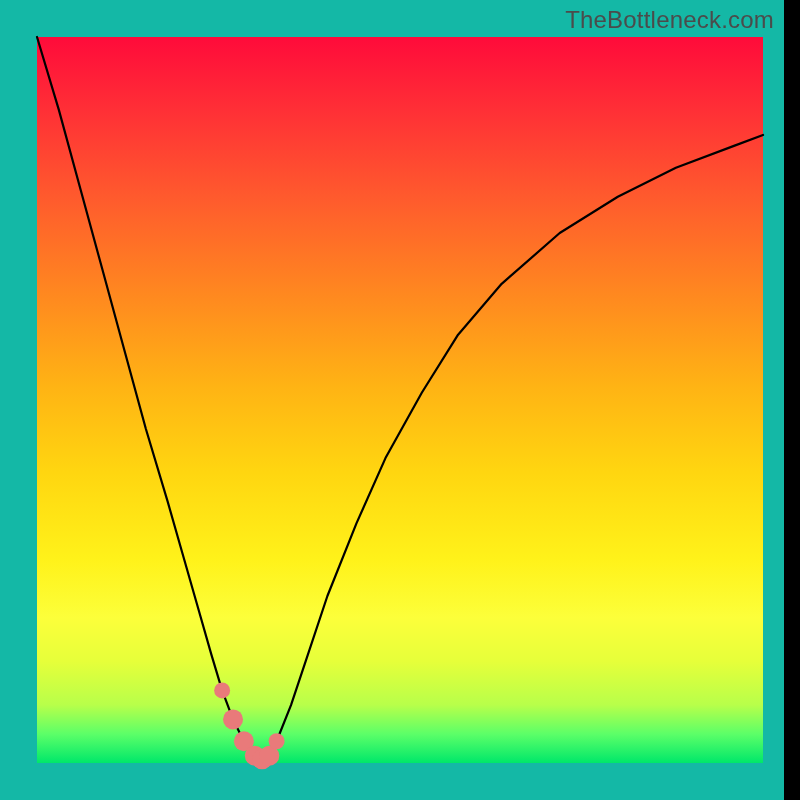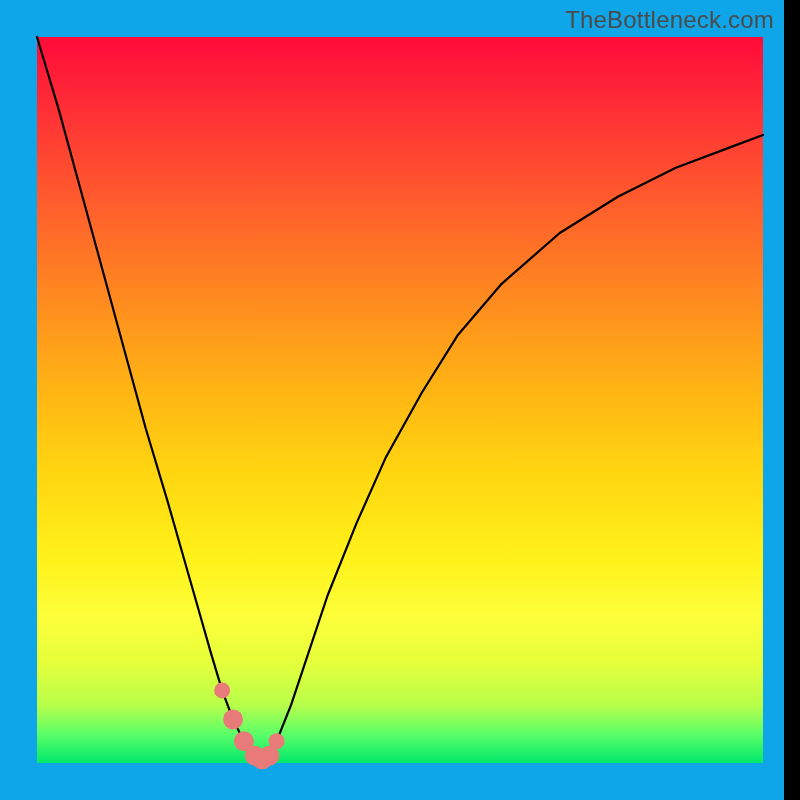--- a/index.html
+++ b/index.html
@@ -10,21 +10,21 @@
     background: #000;
     overflow: hidden;
     font-family: Arial, Helvetica, sans-serif;
   }
   .frame {
     position: absolute;
     top: 0;
     left: 0;
     width: 784px;
     height: 800px;
-    background: #0ea5e9;
+    background: #14b8a6;
   }
   .plot {
     position: absolute;
     top: 37px;
     left: 37px;
     width: 726px;
     height: 726px;
     background: linear-gradient(to bottom,
       #ff0b3a 0%,
       #ff2f36 10%,

